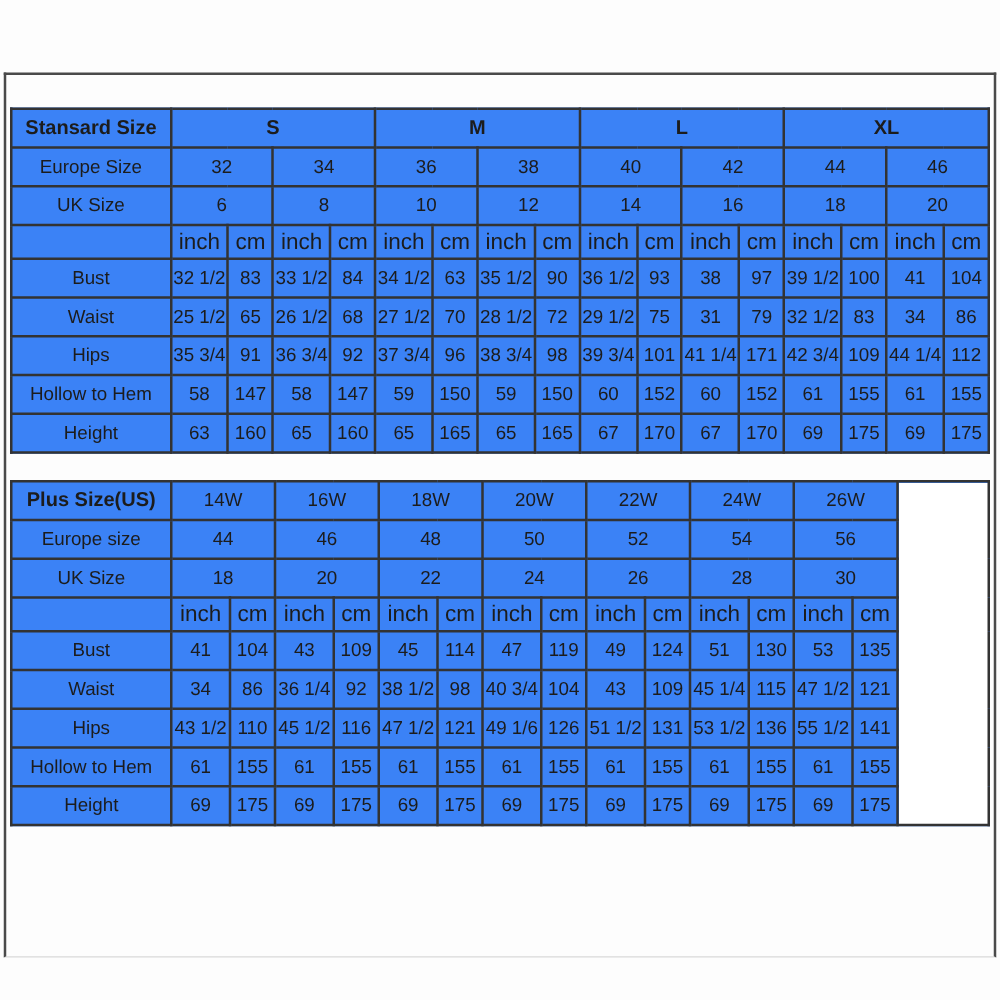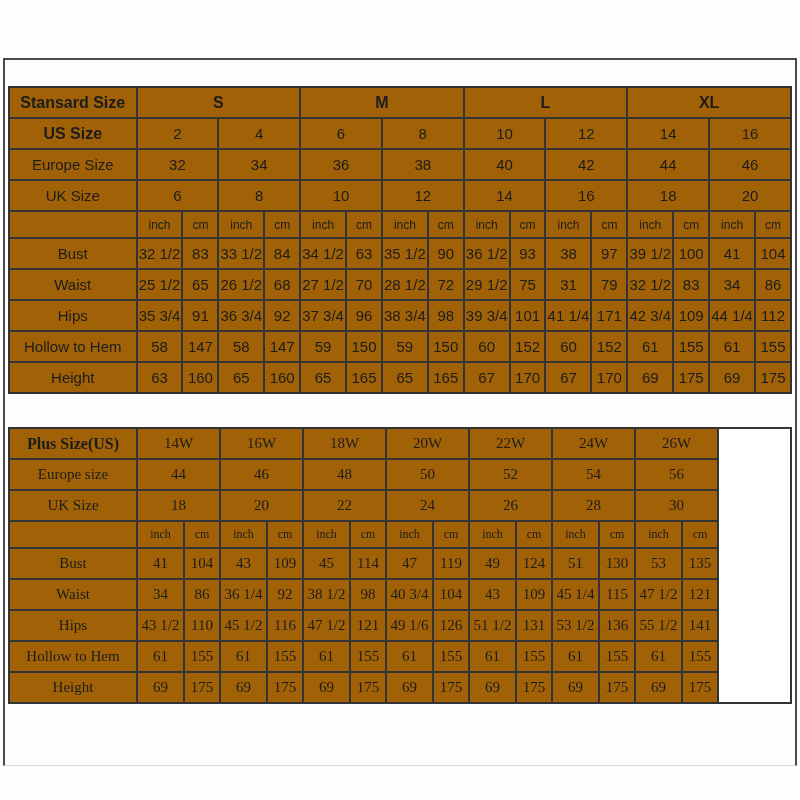--- a/index.html
+++ b/index.html
@@ -22,36 +22,36 @@
     width: 794px; height: 708px;
     border: 2px solid #4a4a4a;
     border-bottom: 1px solid #d9d9d9;
     padding: 26px 3px 0 3px;
     background: var(--bg-c);
   }
   table.size-table {
     border-collapse: collapse;
     table-layout: fixed;
     border: 1px solid var(--border-c);
-    background: #a16207;
-  }
-  table.size-table + table.size-table { margin-top: 33px; font-family: Liberation Serif, serif; }
+    background: #3b82f6;
+  }
+  table.size-table + table.size-table { margin-top: 21px; }
   td {
     border: 2px solid var(--border-c);
     text-align: center;
     vertical-align: middle;
     font-size: 15px;
     height: 31px;
     padding: 0 1px;
     white-space: nowrap;
     overflow: hidden;
     color: var(--text-c);
   }
   td.bold { font-weight: bold; font-size: 16px; }
-  tr.units td { height: 27px; font-size: 12px; }
+  tr.units td { height: 27px; font-size: 18px; }
   td.filler { background: #ffffff; }
 </style>
 </head>
 <body>
 
 <div class="outer-frame">
   <table class="size-table">
       <colgroup>
         <col style="width: 128px;">
         <col style="width: 46px;">
@@ -71,31 +71,20 @@
         <col style="width: 46px;">
         <col style="width: 36px;">
       </colgroup>
       <tbody>
         <tr>
           <td class="bold">Stansard Size</td>
           <td class="bold" colspan="4">S</td>
           <td class="bold" colspan="4">M</td>
           <td class="bold" colspan="4">L</td>
           <td class="bold" colspan="4">XL</td>
-        </tr>
-        <tr>
-          <td class="bold">US Size</td>
-          <td colspan="2">2</td>
-          <td colspan="2">4</td>
-          <td colspan="2">6</td>
-          <td colspan="2">8</td>
-          <td colspan="2">10</td>
-          <td colspan="2">12</td>
-          <td colspan="2">14</td>
-          <td colspan="2">16</td>
         </tr>
         <tr>
           <td>Europe Size</td>
           <td colspan="2">32</td>
           <td colspan="2">34</td>
           <td colspan="2">36</td>
           <td colspan="2">38</td>
           <td colspan="2">40</td>
           <td colspan="2">42</td>
           <td colspan="2">44</td>

